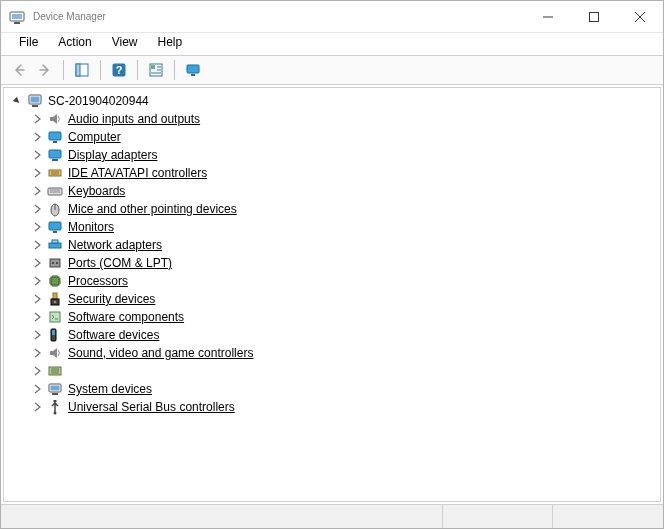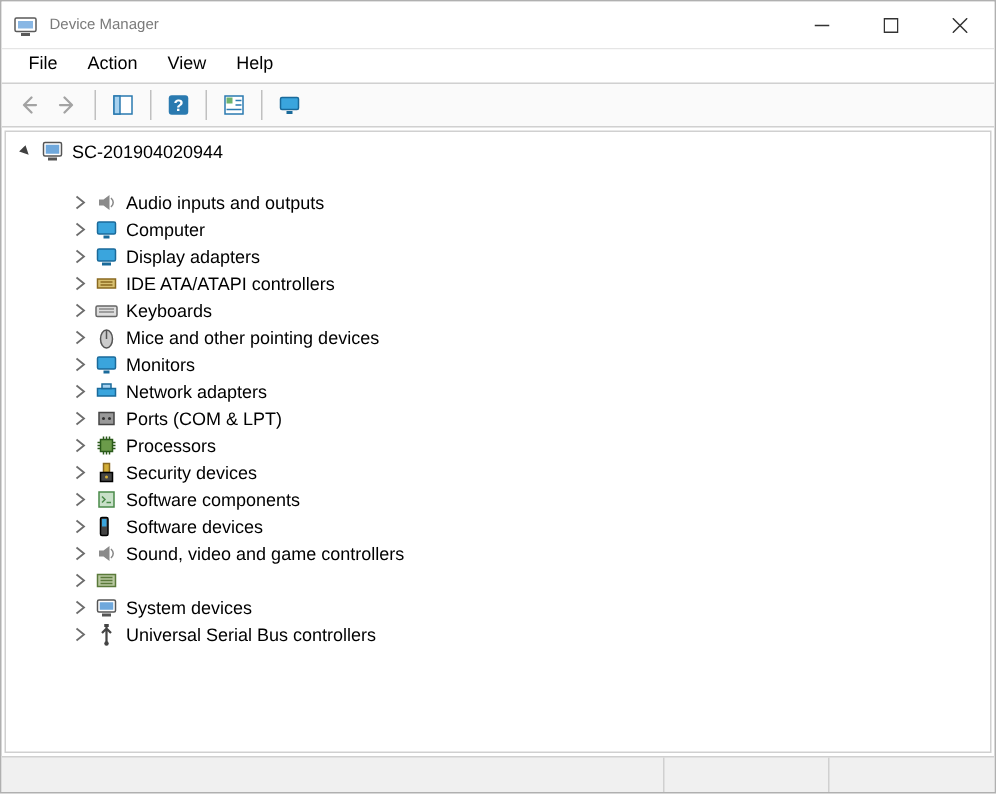--- a/index.html
+++ b/index.html
@@ -83,21 +83,21 @@
   
   .tree-wrap {
     flex: 1;
     margin: 2px;
     border: 1px solid #d0d0d0;
     overflow: auto;
     background: #fff;
     padding: 4px 0 4px 0;
   }
   .tree { list-style: none; margin: 0; padding: 0; }
-  .tree ul { list-style: none; margin: 16px; padding: 0 0 0 20px; }
+  .tree ul { list-style: none; margin: 0; padding: 0 0 0 20px; text-decoration: underline; }
   .node-row {
     display: flex;
     align-items: center;
     height: 18px;
     padding-left: 6px;
     gap: 3px;
     white-space: nowrap;
   }
   .expander {
     width: 14px; height: 14px;

